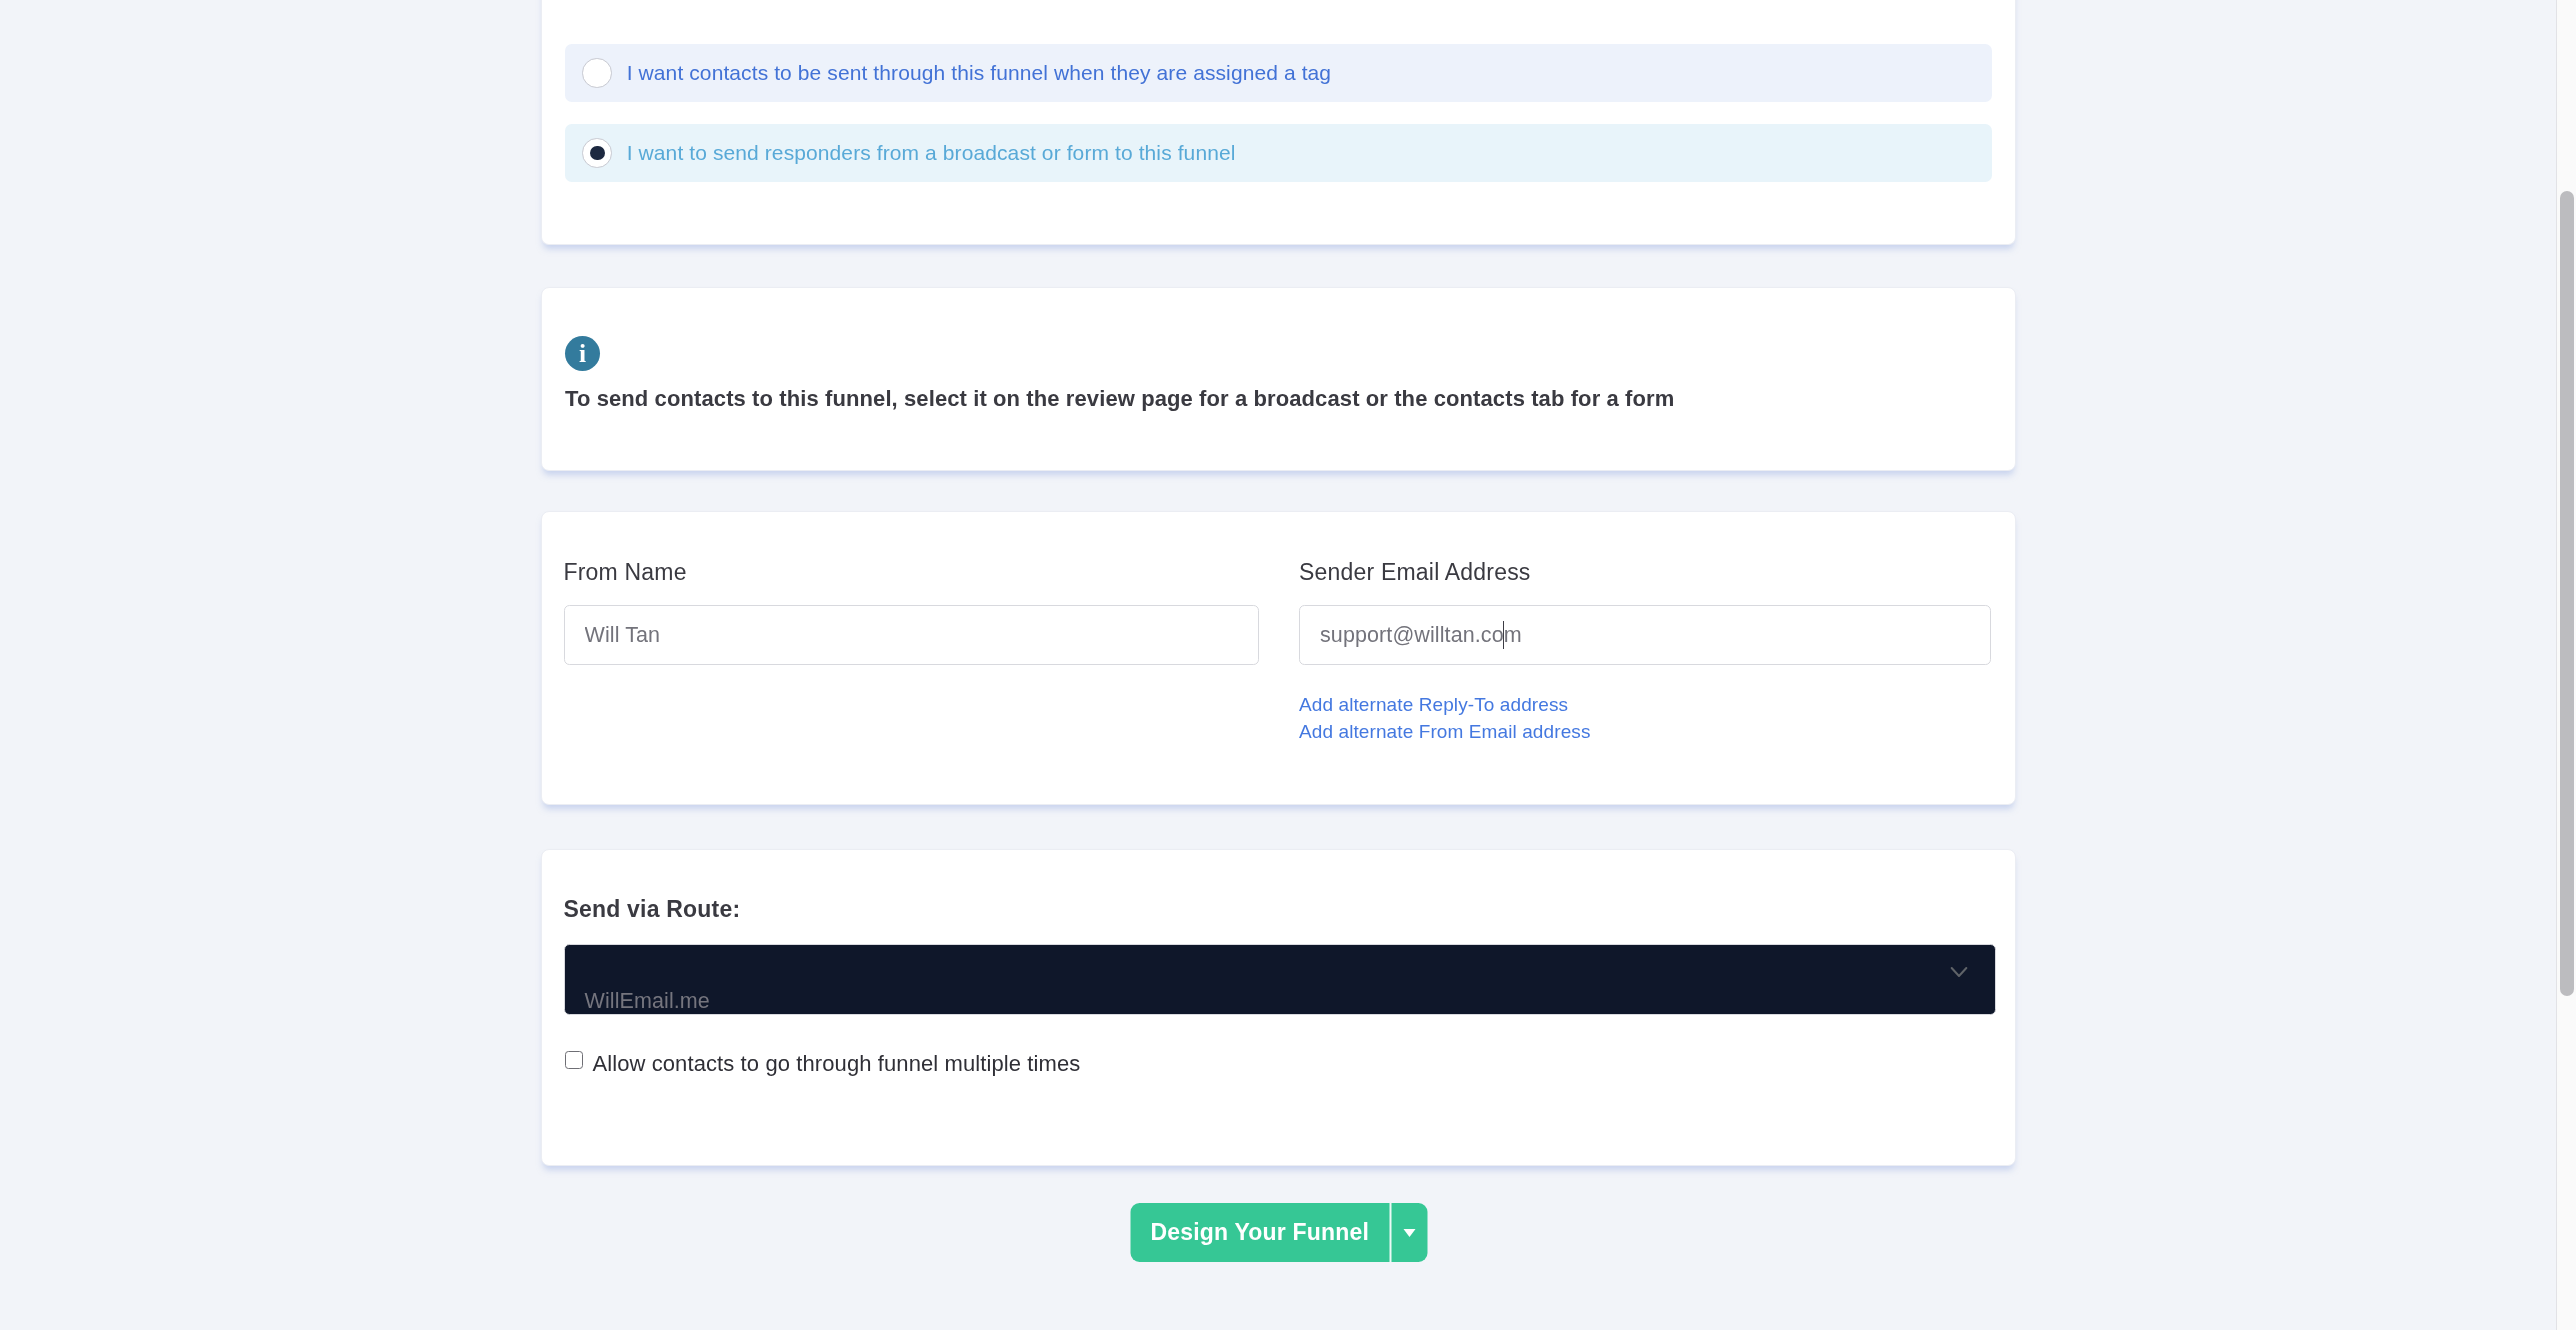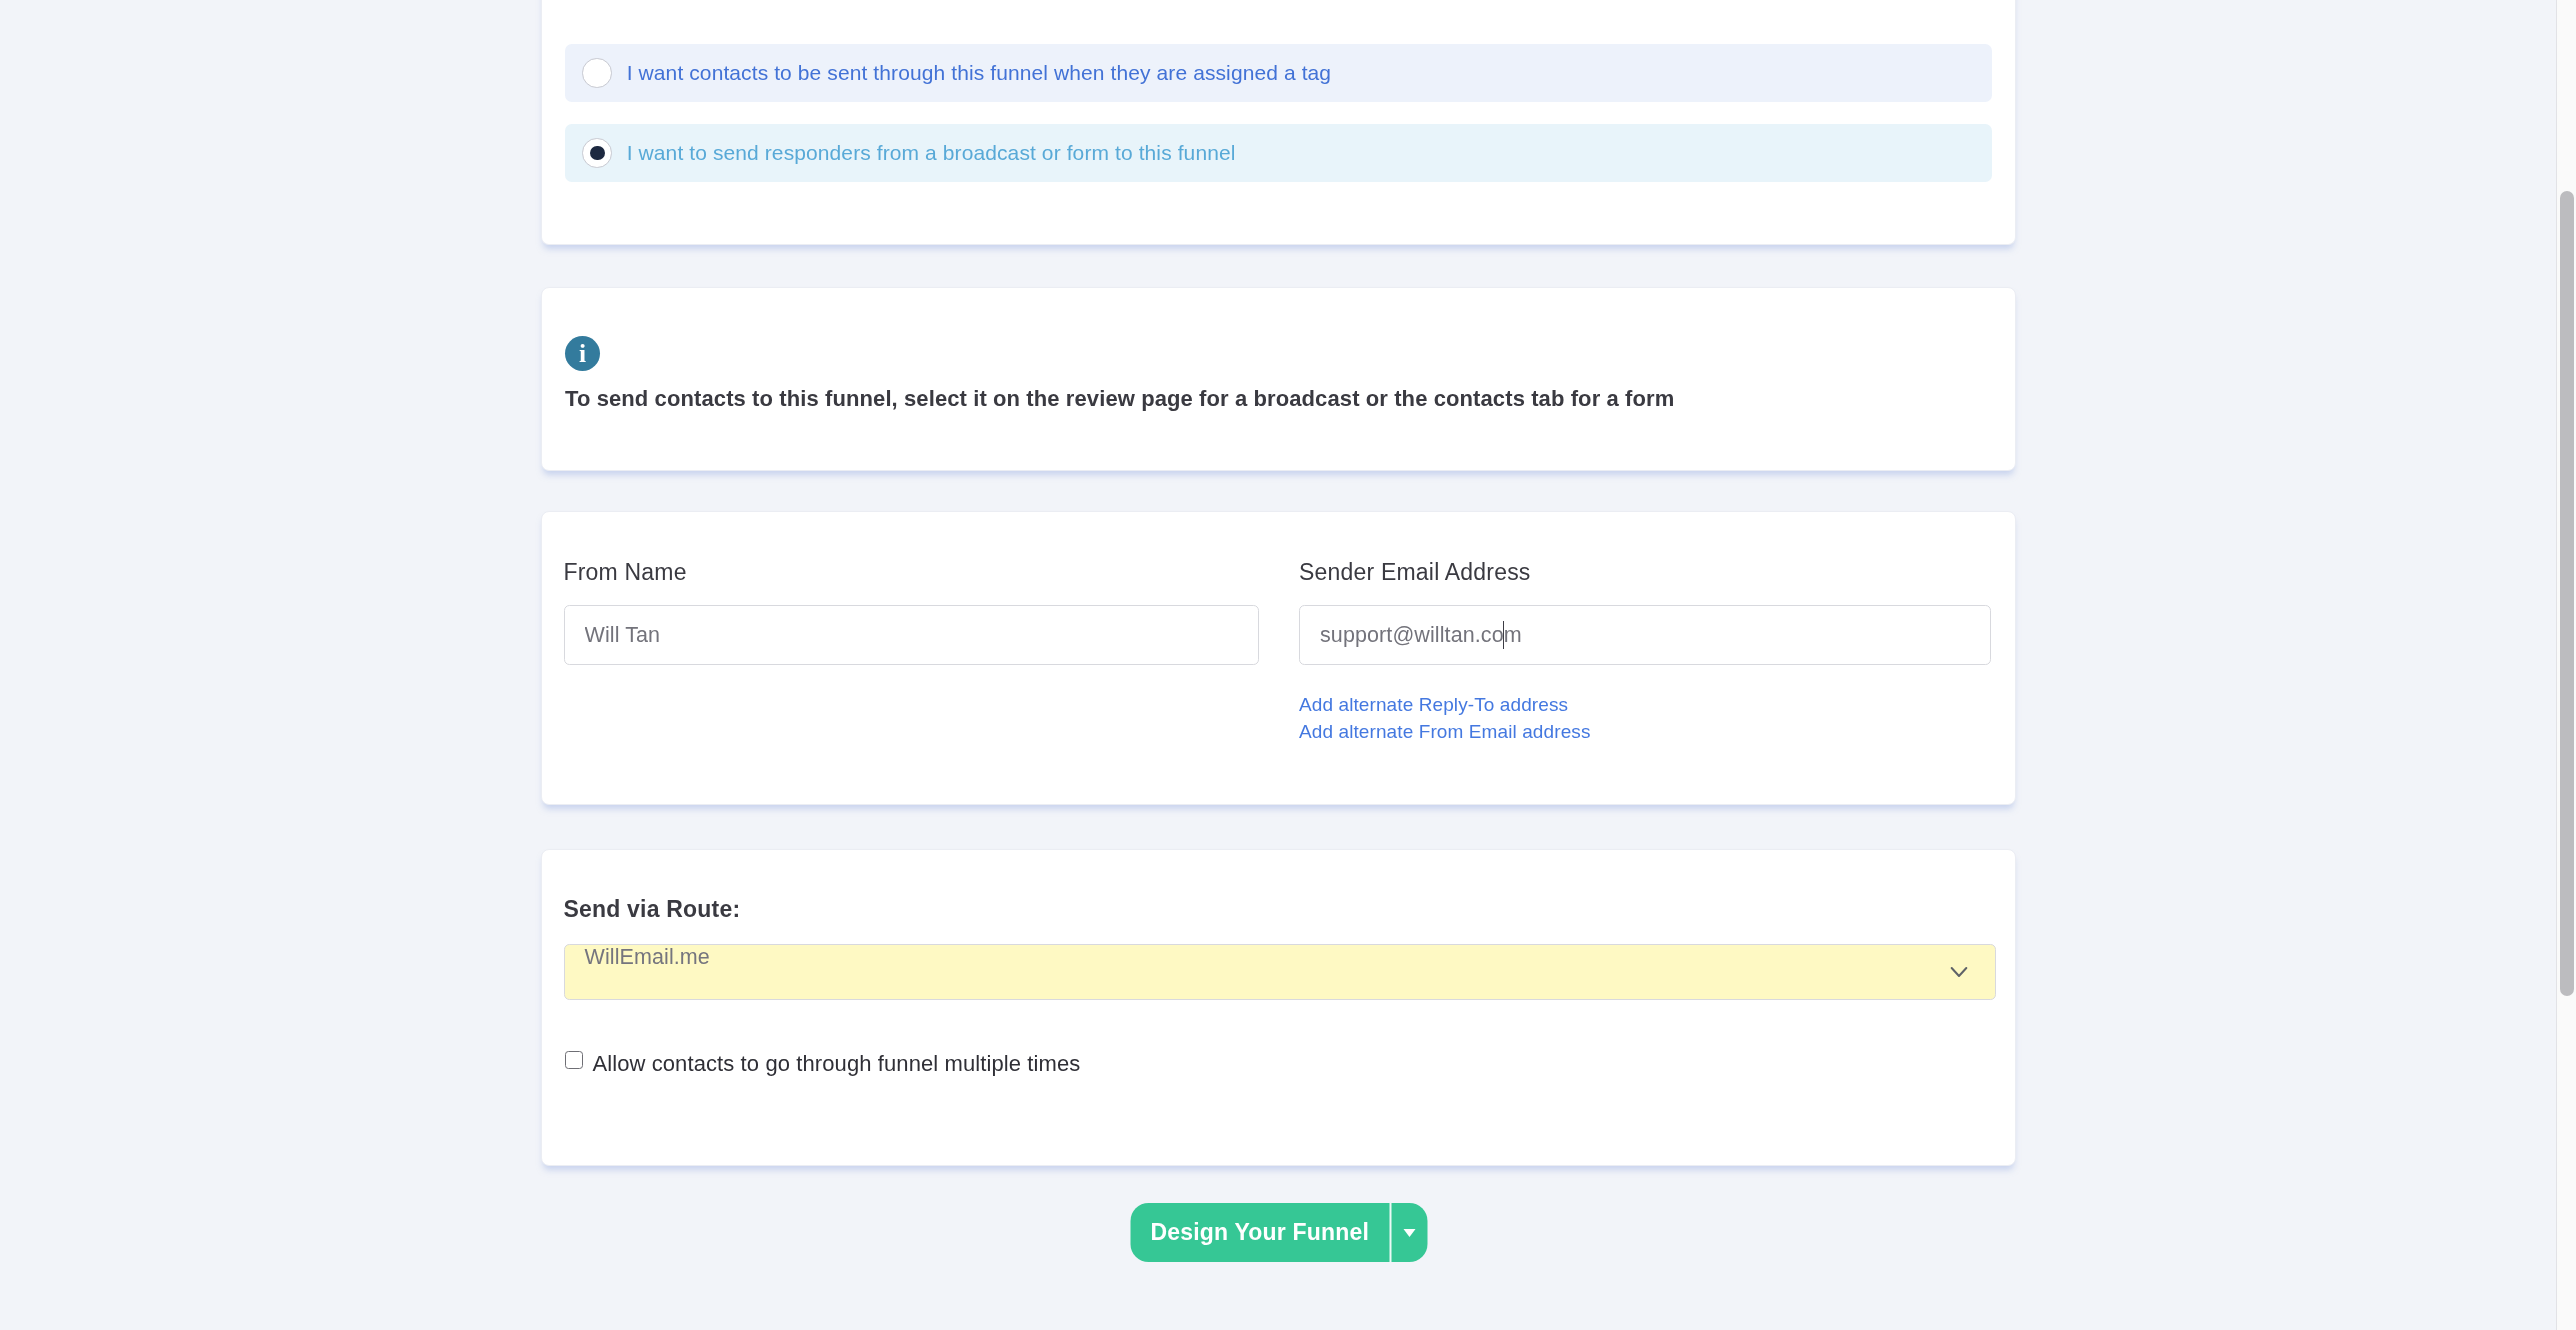--- a/index.html
+++ b/index.html
@@ -74,37 +74,37 @@
   .alt-link {
     position:absolute; left:0; font-size:19px; font-weight:500; color:#4478e0;
     text-decoration:none; cursor:pointer; letter-spacing:0.1px; display:block;
   }
   .alt-link.reply { top:182px; }
   .alt-link.from  { top:209px; }
 
   
   .route-label { position:absolute; left:21.5px; top:46px; font-size:23px; font-weight:700; color:#3a3a41; letter-spacing:0.2px; }
   .route-select {
-    position:absolute; left:21.5px; top:94px; width:1432px; height:56px;
-    border:0.7px solid #d8d9de; border-radius:5.4px; background:#fef9c3;
-    display:flex; align-items:flex-start; cursor:pointer;
+    position:absolute; left:21.5px; top:94px; width:1432px; height:71px;
+    border:0.7px solid #d8d9de; border-radius:5.4px; background:#0f172a;
+    display:flex; align-items:flex-end; cursor:pointer;
   }
   .route-select .value { margin-left:20px; font-size:21.5px; color:#75757e; letter-spacing:0.1px; }
   .chevron { position:absolute; right:25.5px; top:19px; }
   .checkbox-row { position:absolute; left:23px; top:201px; display:flex; }
   .checkbox {
     width:18px; height:18px; border:1.3px solid #6e6e74; border-radius:3.4px;
     background:#fff; cursor:pointer; flex:0 0 auto;
   }
   .checkbox-label { margin-left:9.4px; font-size:22px; font-weight:500; color:#2f2f36; letter-spacing:0.1px; }
 
   
   .design-btn {
     position:absolute; top:1203px; left:50%; transform:translateX(-50%);
-    width:297px; height:59px; background:#36c795; border:none; border-radius:18px;
+    width:297px; height:59px; background:#36c795; border:none; border-radius:9px;
     display:flex; align-items:stretch; cursor:pointer; padding:0; overflow:hidden;
   }
   .design-btn .label-part {
     flex:1; display:flex; align-items:center; justify-content:center;
     color:#ffffff; font-size:23px; font-weight:700; font-family:inherit; letter-spacing:0.2px;
   }
   .design-btn .divider { width:1.3px; background:rgba(255,255,255,0.9); }
   .design-btn .caret-part { width:36px; display:flex; align-items:center; justify-content:center; }
   .caret-down {
     width:0; height:0;

